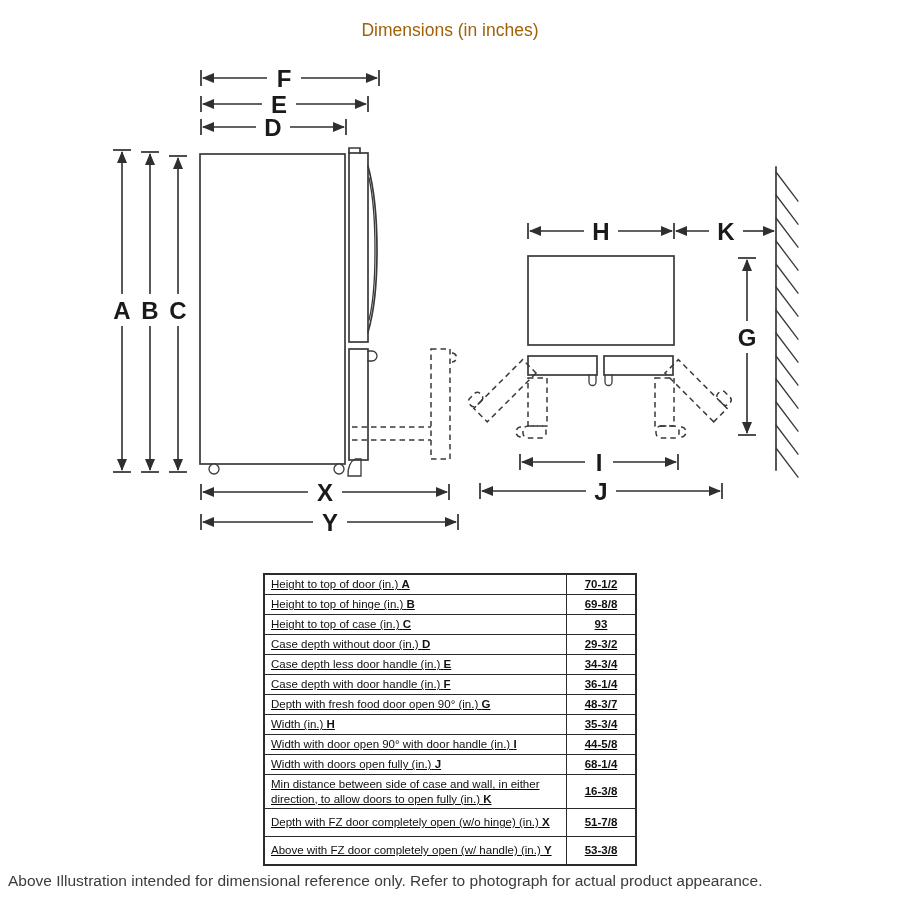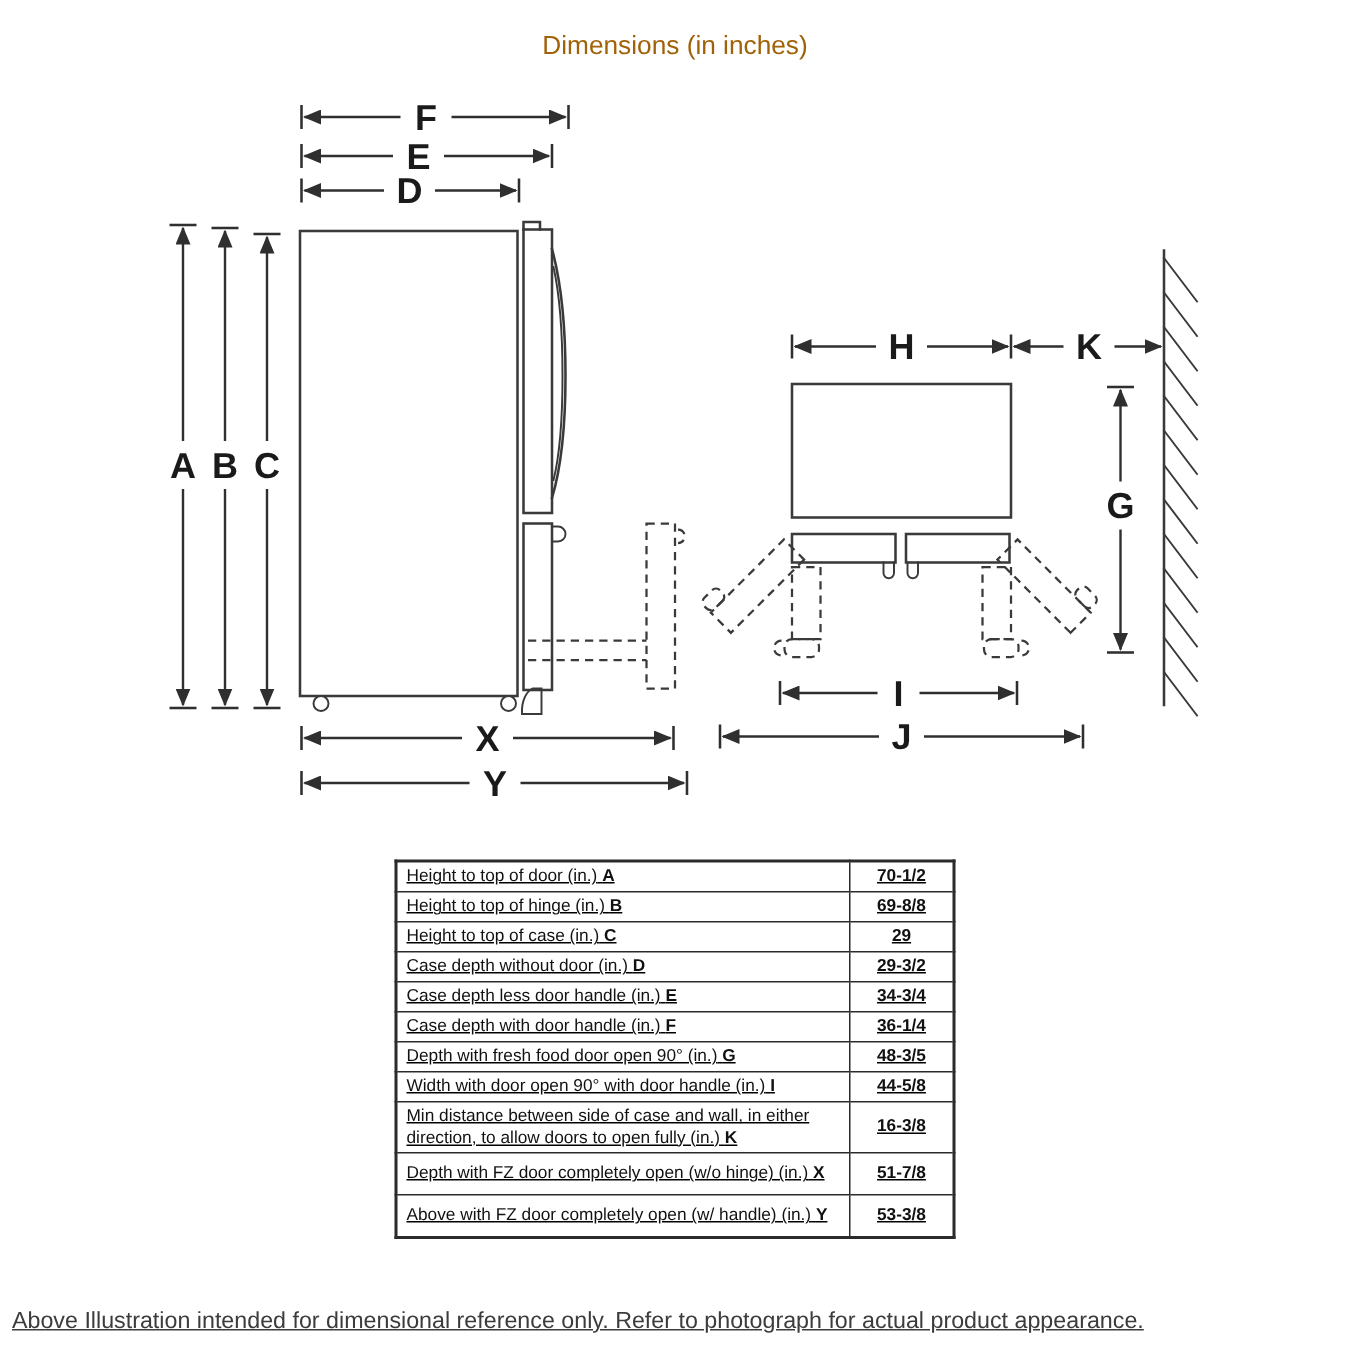--- a/index.html
+++ b/index.html
@@ -13,21 +13,21 @@
   .dim{stroke:#2f2f2f;stroke-width:1.6;fill:none;}
   .tick{stroke:#2f2f2f;stroke-width:1.7;}
   .dimlbl{font-family:"Liberation Sans",sans-serif;font-weight:bold;font-size:24px;fill:#1a1a1a;text-anchor:middle;}
   #dim-table{position:absolute;left:263px;top:573px;border-collapse:collapse;table-layout:fixed;width:374px;border:2.5px solid #2b2b2b;text-decoration:underline;}
   #dim-table td{border:1.5px solid #2b2b2b;font-size:11.5px;color:#111;padding:1px 4px 1px 6px;line-height:1.25;}
   #dim-table td.val{width:64px;text-align:center;font-weight:bold;padding:1px 2px;}
   #dim-table tr.r1 td{height:17px;}
   #dim-table tr.r2 td{height:31px;}
   #dim-table tr.r3 td{height:25px;}
   #dim-table b{font-weight:bold;}
-  #footer{position:absolute;left:8px;top:872px;width:890px;font-size:15.5px;color:#3c3c3c;text-decoration:underline;}
+  #footer{position:absolute;left:8px;top:872px;width:890px;font-size:15.5px;color:#3c3c3c;}
 </style>
 </head>
 <body>
 
 <div id="page">
 
   <div id="title">Dimensions (in inches)</div>
 
   <svg width="900" height="565" viewBox="0 0 900 565">
     <defs>
@@ -207,41 +207,49 @@
       <tr class="r1">
         <td><span>Height to top of door (in.)</span> <b>A</b></td>
         <td class="val">70-1/2</td>
       </tr>
       <tr class="r1">
         <td><span>Height to top of hinge (in.)</span> <b>B</b></td>
         <td class="val">69-8/8</td>
       </tr>
       <tr class="r1">
         <td><span>Height to top of case (in.)</span> <b>C</b></td>
-        <td class="val">29</td>
+        <td class="val">93</td>
       </tr>
       <tr class="r1">
         <td><span>Case depth without door (in.)</span> <b>D</b></td>
         <td class="val">29-3/2</td>
       </tr>
       <tr class="r1">
         <td><span>Case depth less door handle (in.)</span> <b>E</b></td>
         <td class="val">34-3/4</td>
       </tr>
       <tr class="r1">
         <td><span>Case depth with door handle (in.)</span> <b>F</b></td>
         <td class="val">36-1/4</td>
       </tr>
       <tr class="r1">
         <td><span>Depth with fresh food door open 90° (in.)</span> <b>G</b></td>
-        <td class="val">48-3/5</td>
+        <td class="val">48-3/7</td>
+      </tr>
+      <tr class="r1">
+        <td><span>Width (in.)</span> <b>H</b></td>
+        <td class="val">35-3/4</td>
       </tr>
       <tr class="r1">
         <td><span>Width with door open 90° with door handle (in.)</span> <b>I</b></td>
         <td class="val">44-5/8</td>
+      </tr>
+      <tr class="r1">
+        <td><span>Width with doors open fully (in.)</span> <b>J</b></td>
+        <td class="val">68-1/4</td>
       </tr>
       <tr class="r2">
         <td><span>Min distance between side of case and wall, in either direction, to allow doors to open fully (in.)</span> <b>K</b></td>
         <td class="val">16-3/8</td>
       </tr>
       <tr class="r3">
         <td><span>Depth with FZ door completely open (w/o hinge) (in.)</span> <b>X</b></td>
         <td class="val">51-7/8</td>
       </tr>
       <tr class="r3">

